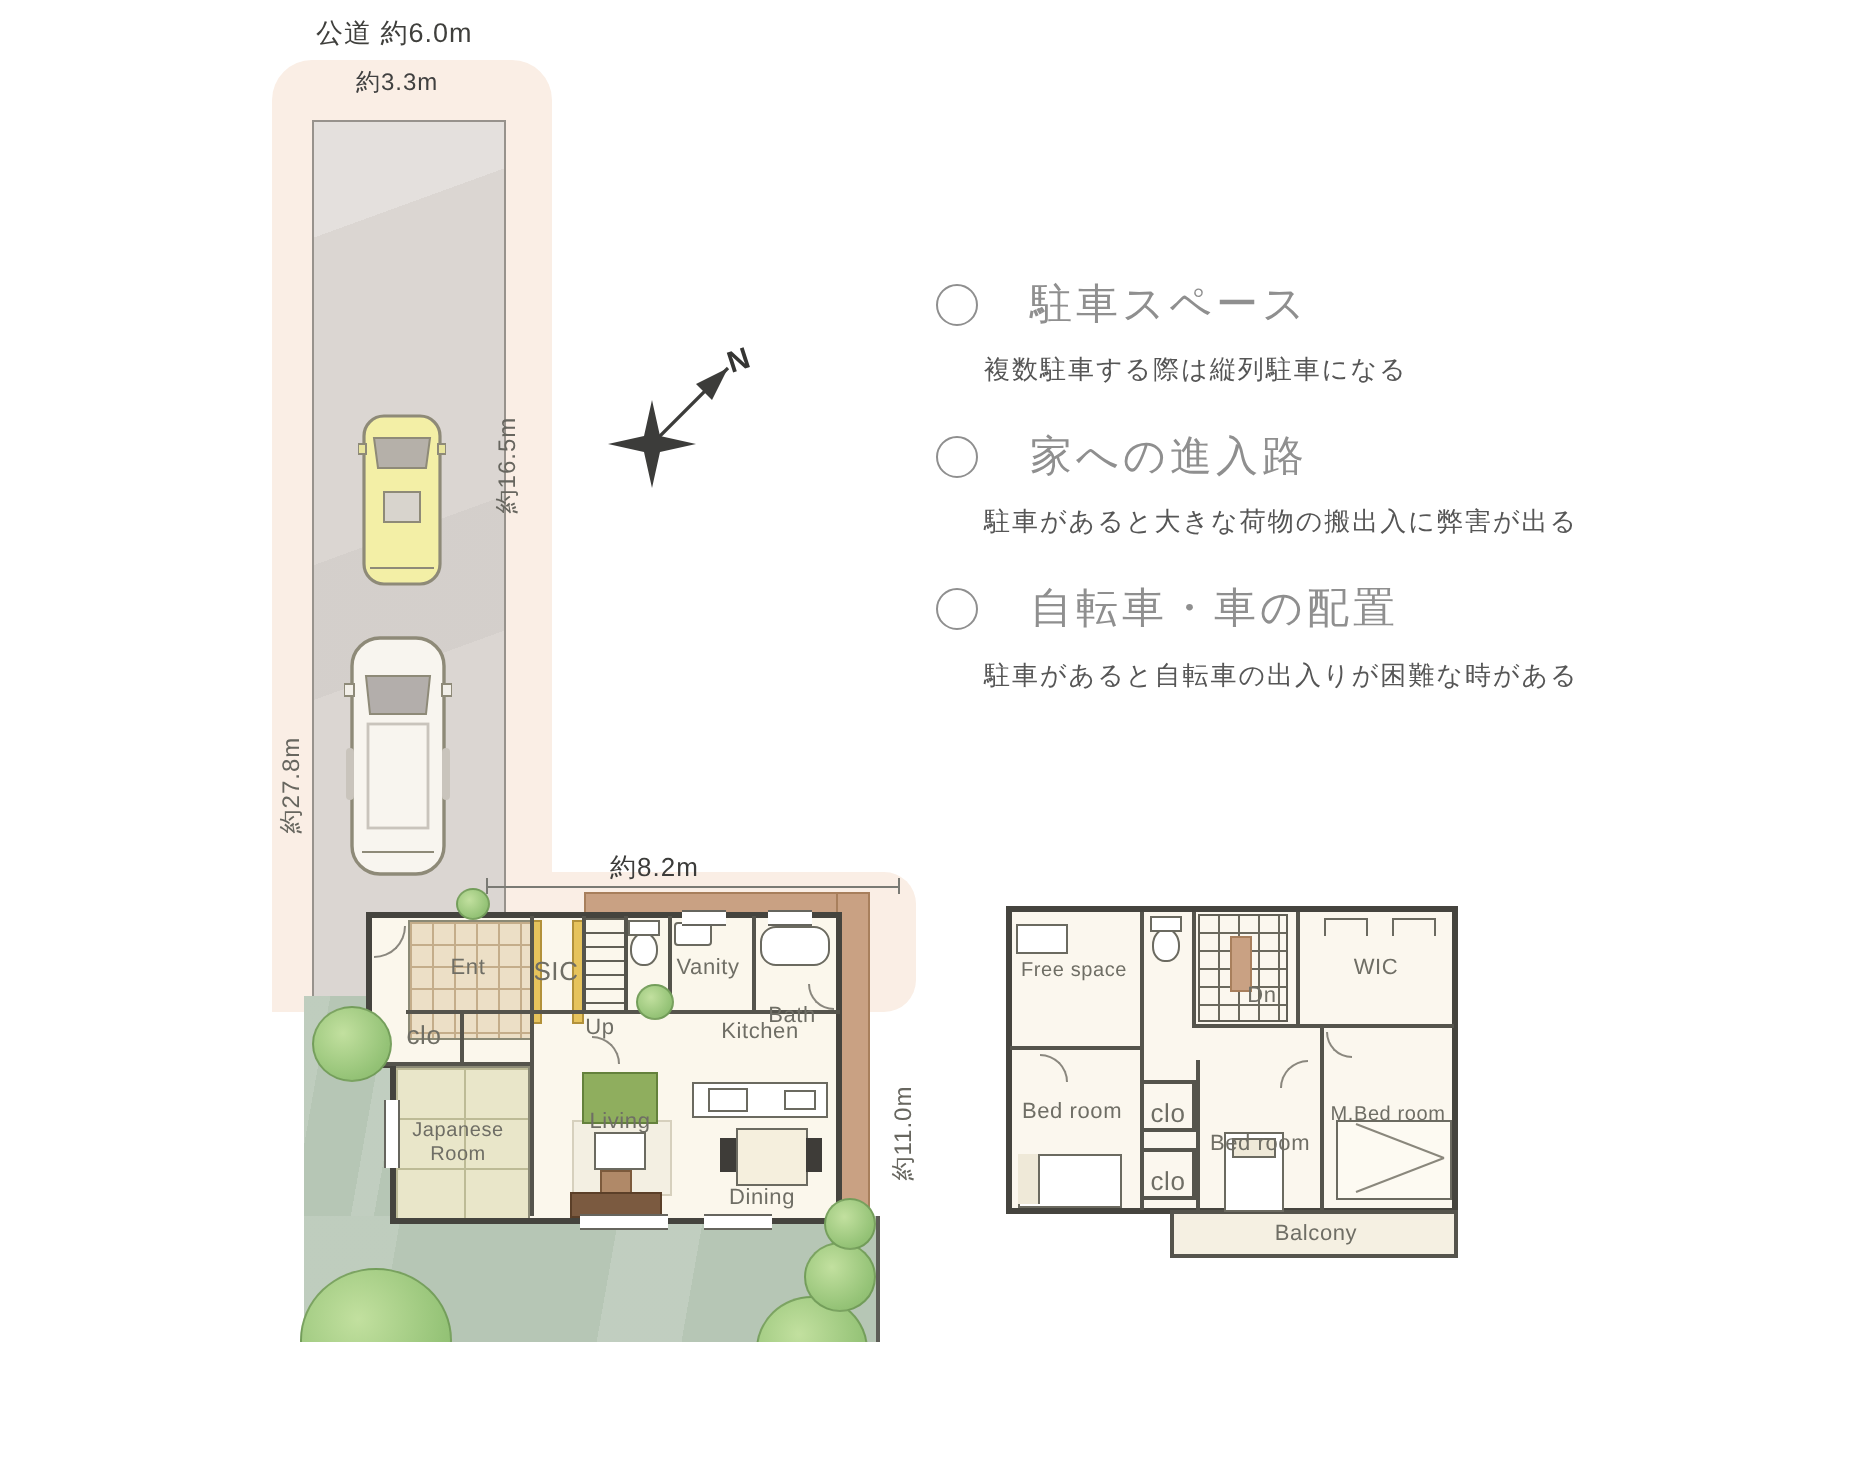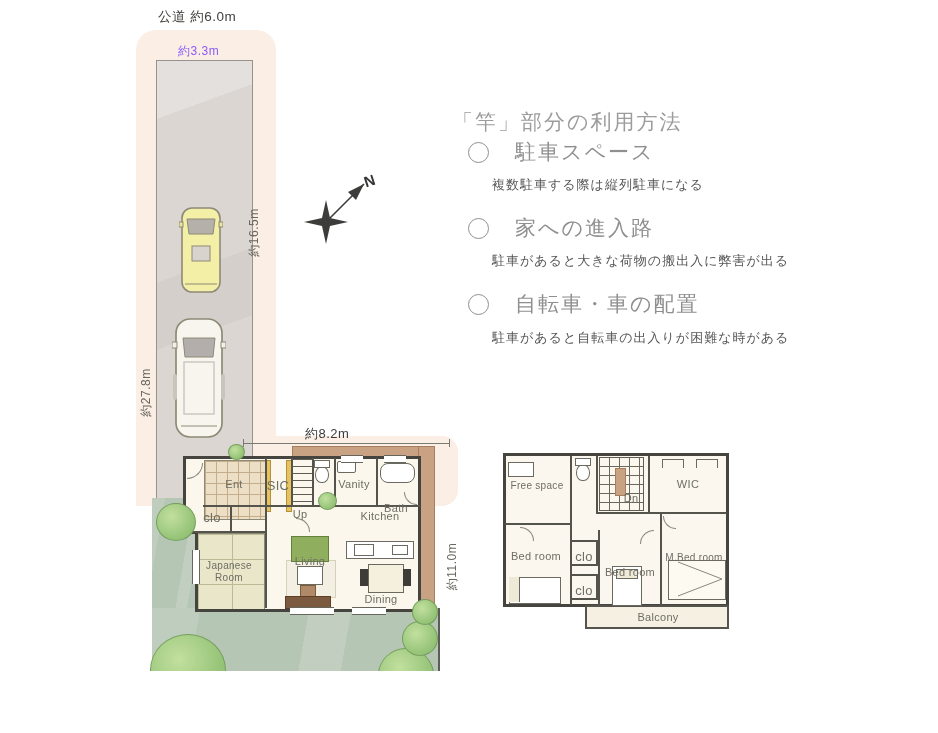--- a/index.html
+++ b/index.html
@@ -49,21 +49,21 @@
 <body>
 
 <div id="stage">
 
   <div class="hl" style="left:136px;top:30px;width:140px;height:472px;border-radius:20px;"></div>
   <div class="hl" style="left:136px;top:436px;width:322px;height:70px;border-radius:0 16px 16px 0;"></div>
 
   <div class="pave" style="left:156px;top:60px;width:95px;height:447px;"></div>
 
   <div class="dim" style="left:158px;top:8px;font-size:13.5px;color:#3f3f3c;">公道 約6.0m</div>
-  <div class="dim" style="left:178px;top:33px;color:#8b5cf6;margin-top:10px;">約3.3m</div>
+  <div class="dim" style="left:178px;top:33px;color:#404040;">約3.3m</div>
   <div class="dim vrot" style="left:222px;top:224px;">約16.5m</div>
   <div class="dim vrot" style="left:114px;top:384px;">約27.8m</div>
 
   <svg class="abs" style="left:179px;top:206px;" width="44" height="88" viewBox="0 0 44 88">
     <rect x="3" y="2" width="38" height="84" rx="10" fill="#f3efa6" stroke="#8e8a78" stroke-width="1.6"></rect>
     <path d="M8,13 L36,13 L34,28 L10,28 Z" fill="#b5b0a9" stroke="#8e8a78" stroke-width="1"></path>
     <rect x="13" y="40" width="18" height="15" fill="#d8d4cd" stroke="#8e8a78" stroke-width="1"></rect>
     <rect x="0" y="16" width="4" height="5" fill="#e8e49c" stroke="#8e8a78" stroke-width="1"></rect>
     <rect x="40" y="16" width="4" height="5" fill="#e8e49c" stroke="#8e8a78" stroke-width="1"></rect>
     <line x1="6" y1="78" x2="38" y2="78" stroke="#8e8a78" stroke-width="1"></line>
@@ -81,21 +81,20 @@
 
   <svg class="abs" style="left:296px;top:166px;" width="92" height="82" viewBox="0 0 92 82">
     <line x1="30" y1="56" x2="68" y2="18" stroke="#3c3c3a" stroke-width="1.6"></line>
     <polygon points="52,26 68,18 60,34" fill="#3c3c3a"></polygon>
     <polygon points="30,34 34,52 52,56 34,60 30,78 26,60 8,56 26,52" fill="#3c3c3a"></polygon>
     <polygon points="44,42 33,53 16,70 27,59" fill="#3c3c3a"></polygon>
     <polygon points="16,42 27,53 44,70 33,59" fill="#3c3c3a"></polygon>
   </svg>
   <div class="abs" style="left:364px;top:172px;font-size:15px;font-weight:bold;color:#353533;transform:rotate(-18deg);">N</div>
 
-  <div class="usage-h" style="left:452px;top:108px;">「竿」部分の利用方法</div>
 
   <div class="usage-item" style="left:468px;top:138px;">
     <span class="circ"></span>
     <span>駐車スペース</span>
   </div>
   <div class="usage-note" style="left:492px;top:176px;">複数駐車する際は縦列駐車になる</div>
 
   <div class="usage-item" style="left:468px;top:214px;">
     <span class="circ"></span>
     <span>家への進入路</span>

